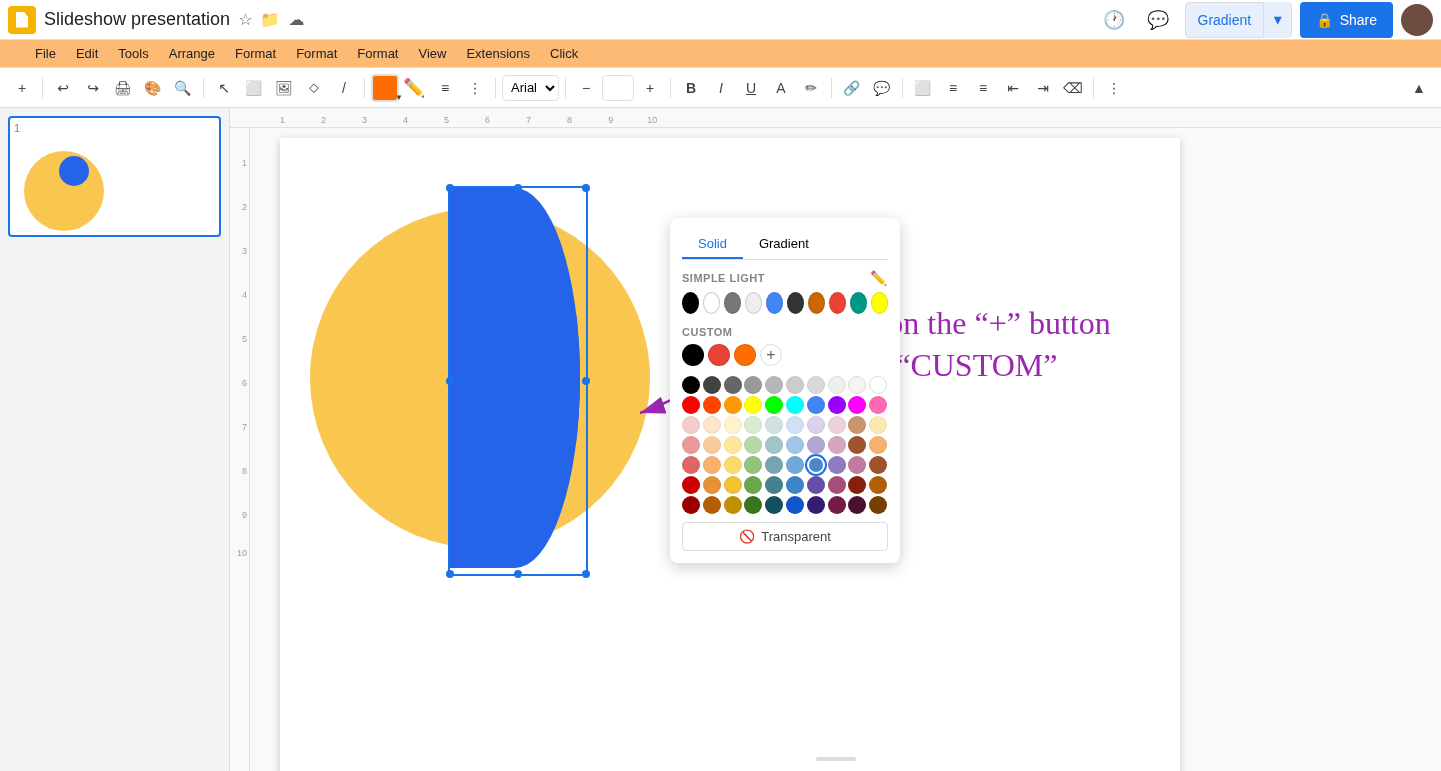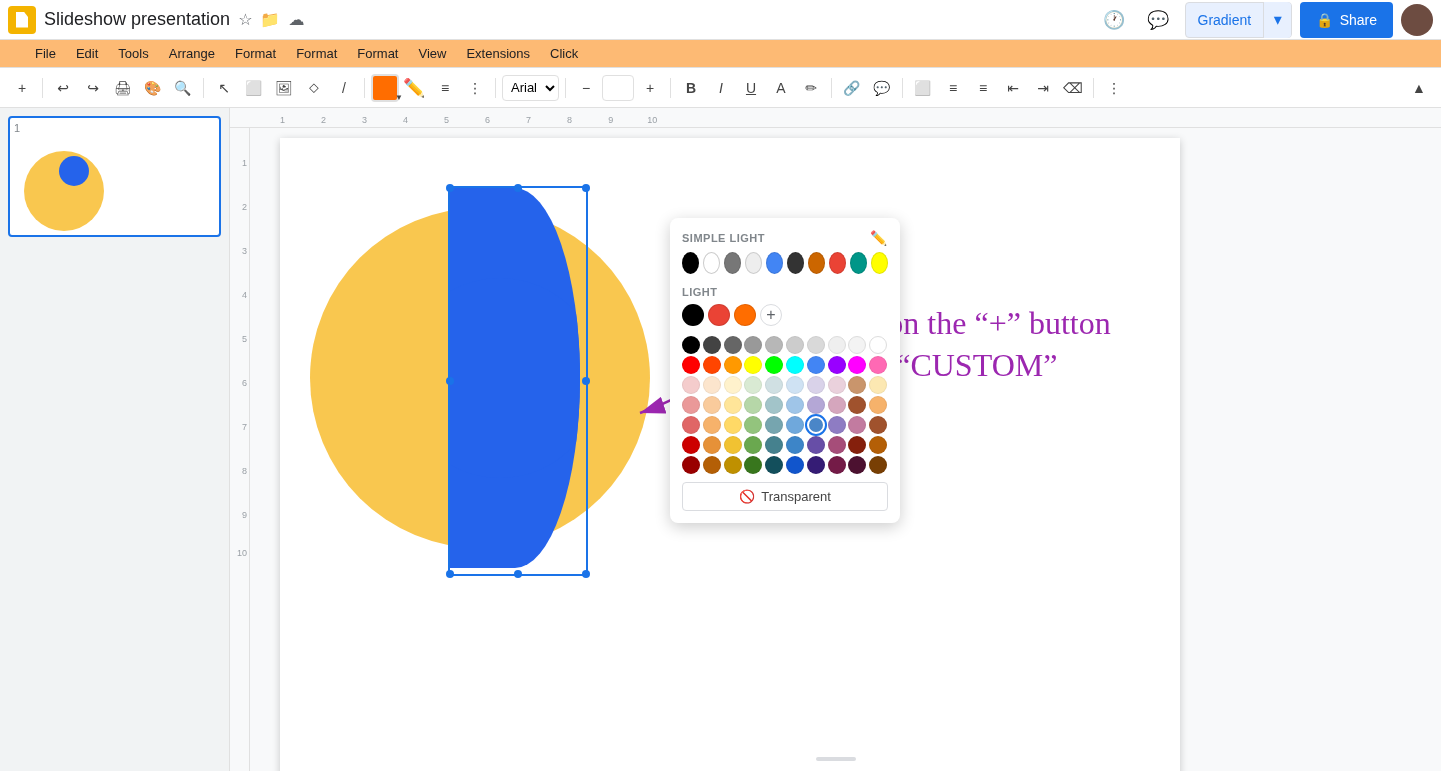--- a/index.html
+++ b/index.html
@@ -241,39 +241,43 @@
       <defs>
         <marker id="arrowhead" markerWidth="10" markerHeight="7" refX="10" refY="3.5" orient="auto">
           <polygon points="0 0, 10 3.5, 0 7" fill="#9c27b0"></polygon>
         </marker>
       </defs>
       <path d="M 210 30 Q 150 10 80 60 Q 50 80 20 90" stroke="#9c27b0" stroke-width="2.5" fill="none" marker-end="url(#arrowhead)"></path>
     </svg>
 
     <div id="color-picker">
 
+      <div id="picker-tabs">
+        <div class="picker-tab active">Solid</div>
+        <div class="picker-tab">Gradient</div>
+      </div>
 
       <div id="simple-light-label">
         <span>SIMPLE LIGHT</span>
         <span class="pencil-icon">✏️</span>
       </div>
       <div id="simple-colors">
         <div class="sc" style="background:#000000;"></div>
         <div class="sc" style="background:#ffffff; border:1px solid #ccc;"></div>
         <div class="sc" style="background:#777777;"></div>
         <div class="sc" style="background:#eeeeee; border:1px solid #ccc;"></div>
         <div class="sc" style="background:#4285f4;"></div>
         <div class="sc" style="background:#333333;"></div>
         <div class="sc" style="background:#cc6600;"></div>
         <div class="sc" style="background:#ea4335;"></div>
         <div class="sc" style="background:#009688;"></div>
         <div class="sc" style="background:#ffff00;"></div>
       </div>
 
-      <div id="custom-label">LIGHT</div>
+      <div id="custom-label">CUSTOM</div>
       <div id="custom-colors">
         <div class="cc" style="background:#000000;"></div>
         <div class="cc" style="background:#ea4335;"></div>
         <div class="cc" style="background:#ff6d00;"></div>
         <button class="add-btn">+</button>
       </div>
 
       <div id="color-grid">
 
         <div class="cg" style="background:#000000;"></div>

